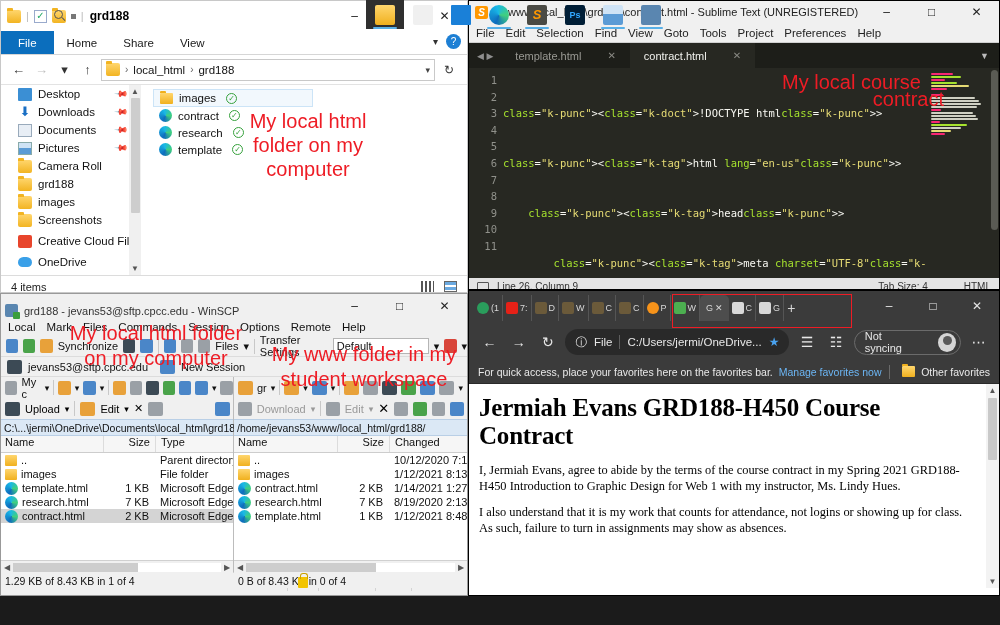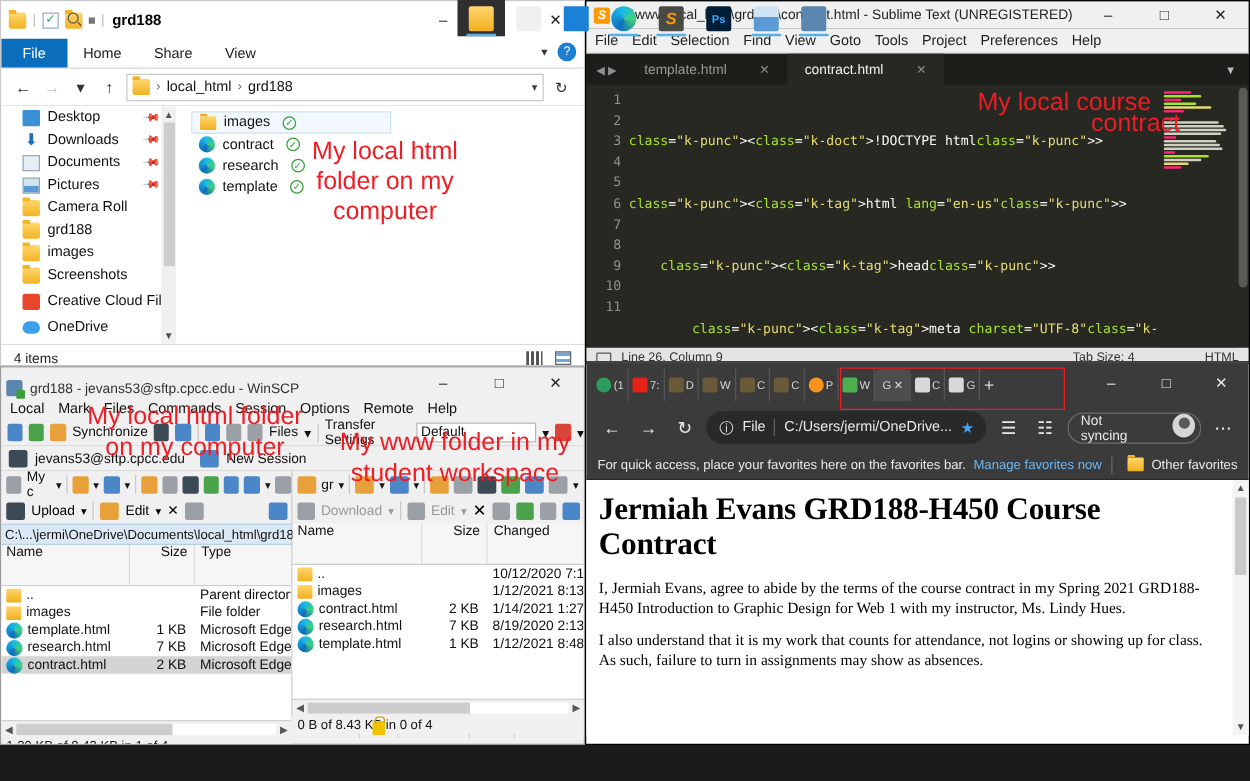--- a/index.html
+++ b/index.html
@@ -185,21 +185,21 @@
   .mm-line { height: 2px; margin: 1px 0 1px 4px; border-radius: 1px; }
   .sub-vscroll {
     position: absolute; right: 1px; top: 2px; width: 7px; height: 160px;
     background: #5a5b54; border-radius: 4px;
   }
   .sub-status {
     height: 16px; background: #e4e4e4; display: flex; align-items: center;
     font-size: 10px; color: #333; padding: 0 8px; gap: 8px;
   }
   .st-mon { width: 12px; height: 9px; border: 1.2px solid #555; border-radius: 1px; }
-  .st-right { margin-left: auto; display: flex; gap: 56px; justify-content: center; }
+  .st-right { margin-left: auto; display: flex; gap: 36px; justify-content: center; }
   .annot {
     position: absolute; color: #ee1c25; font-size: 20px; line-height: 24px;
     font-family: "Liberation Sans", sans-serif; pointer-events: none; z-index: 50;
   }
 
   
   #winscp {
     left: 0; top: 293px; width: 468px; height: 303px;
     background: #f0f0f0; border: 1px solid #999;
   }
@@ -242,21 +242,21 @@
     height: 21px; background: #f0f0f0; display: flex; align-items: center;
     gap: 4px; padding-left: 4px; font-size: 11px; color: #111;
   }
   .pane-tb2 { height: 21px; background: #f0f0f0; display: flex; align-items: center; gap: 5px; padding-left: 4px; font-size: 11px; }
   .pane-path {
     height: 17px; background: #dbe8f5; border-top: 1px solid #b9cfe6;
     border-bottom: 1px solid #b9cfe6; font-size: 10.5px; color: #111;
     display: flex; align-items: center; padding-left: 3px;
   }
   .lst-head {
-    height: 33px; background: #f6f6f6; border-bottom: 1px solid #cdcdcd;
+    height: 17px; background: #f6f6f6; border-bottom: 1px solid #cdcdcd;
     display: flex; font-size: 11px; color: #111;
   }
   .lh-name { flex: 1; padding-left: 4px; position: relative; }
   .lh-size { width: 52px; text-align: right; padding-right: 5px; border-left: 1px solid #dcdcdc; }
   .lh-type { width: 78px; padding-left: 5px; border-left: 1px solid #dcdcdc; }
   .lst-body { background: #fff; height: 107px; overflow: hidden; }
   .lrow {
     height: 14px; display: flex; align-items: center; font-size: 11px; color: #111;
   }
   .lrow.sel { background: #d4d4d4; }
@@ -307,21 +307,21 @@
   .e-nav { width: 24px; height: 24px; display:flex;align-items:center;justify-content:center; color:#e8e8e8; font-size:14px;}
   .url-bar {
     flex: 1; height: 26px; background: #292929; border-radius: 13px;
     display: flex; align-items: center; padding: 0 10px; gap: 7px;
     font-size: 11.5px; color: #e8e8e8;
   }
   .url-sep { width: 1px; height: 14px; background: #5e5e5e; }
   .star { margin-left: auto; color: #4aa3f0; font-size: 12px; }
   .prof-pill {
     height: 25px; border: 1px solid #6b6b6b; border-radius: 13px;
-    display: flex; gap: 18px; padding: 0 4px 0 10px;
+    display: flex; align-items: center; gap: 18px; padding: 0 4px 0 10px;
     font-size: 11px; color: #e8e8e8;
   }
   .avatar { width: 19px; height: 19px; border-radius: 50%; background: #d6d6d6; position: relative; }
   .avatar:after { content:""; position:absolute; left:5px; top:3.5px; width:9px;height:9px;border-radius:50%;background:#5a5a5a;}
   .edge-favbar {
     height: 24px; background: #3b3b3b; display: flex; align-items: center;
     padding: 0 9px; font-size: 10.5px; color: #e9e9e9; gap: 6px;
     border-bottom: 1px solid #2a2a2a;
   }
   .fav-link { color: #6cb6f5; }
@@ -788,20 +788,21 @@
         <span class="tb-sep"></span>
         <span class="tbi gry"></span>
         <span style="color:#999">Edit</span>
         <span style="font-size:9px;color:#999">▾</span>
         <span style="font-size:13px">✕</span>
         <span class="tbi gry"></span>
         <span class="tbi grn"></span>
         <span class="tbi gry"></span>
         <span class="tbi blue" style="margin-left:auto;margin-right:3px"></span>
       </div>
+      <div class="pane-path">/home/jevans53/www/local_html/grd188/</div>
       <div class="lst-head">
         <span class="lh-name">Name</span>
         <span class="lh-size">Size</span>
         <span class="lh-type">Changed</span>
       </div>
       <div class="lst-body">
         <div class="lrow">
           <span class="lr-name">
               <span class="up-ico"></span>
               <span>..</span>

